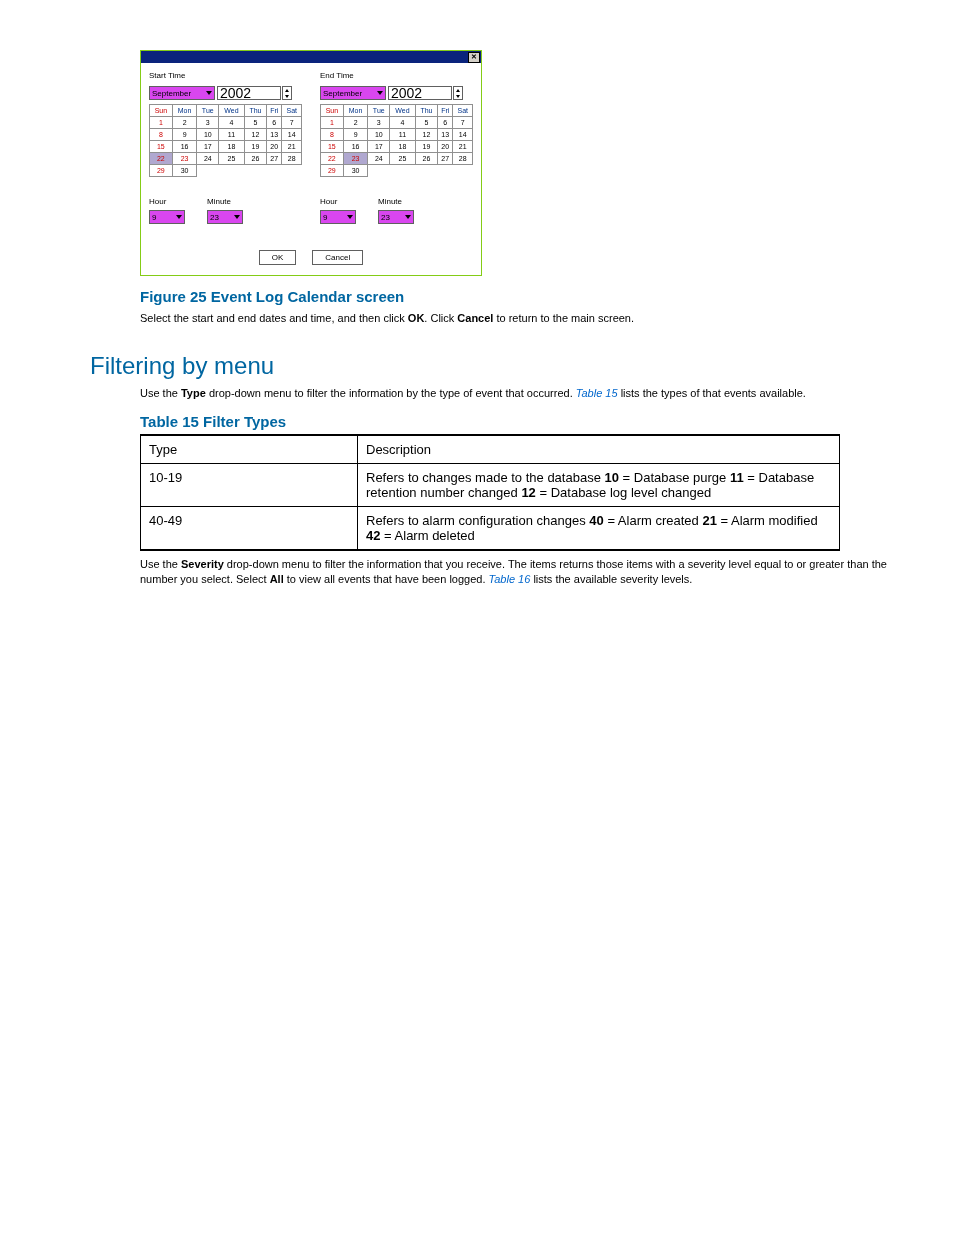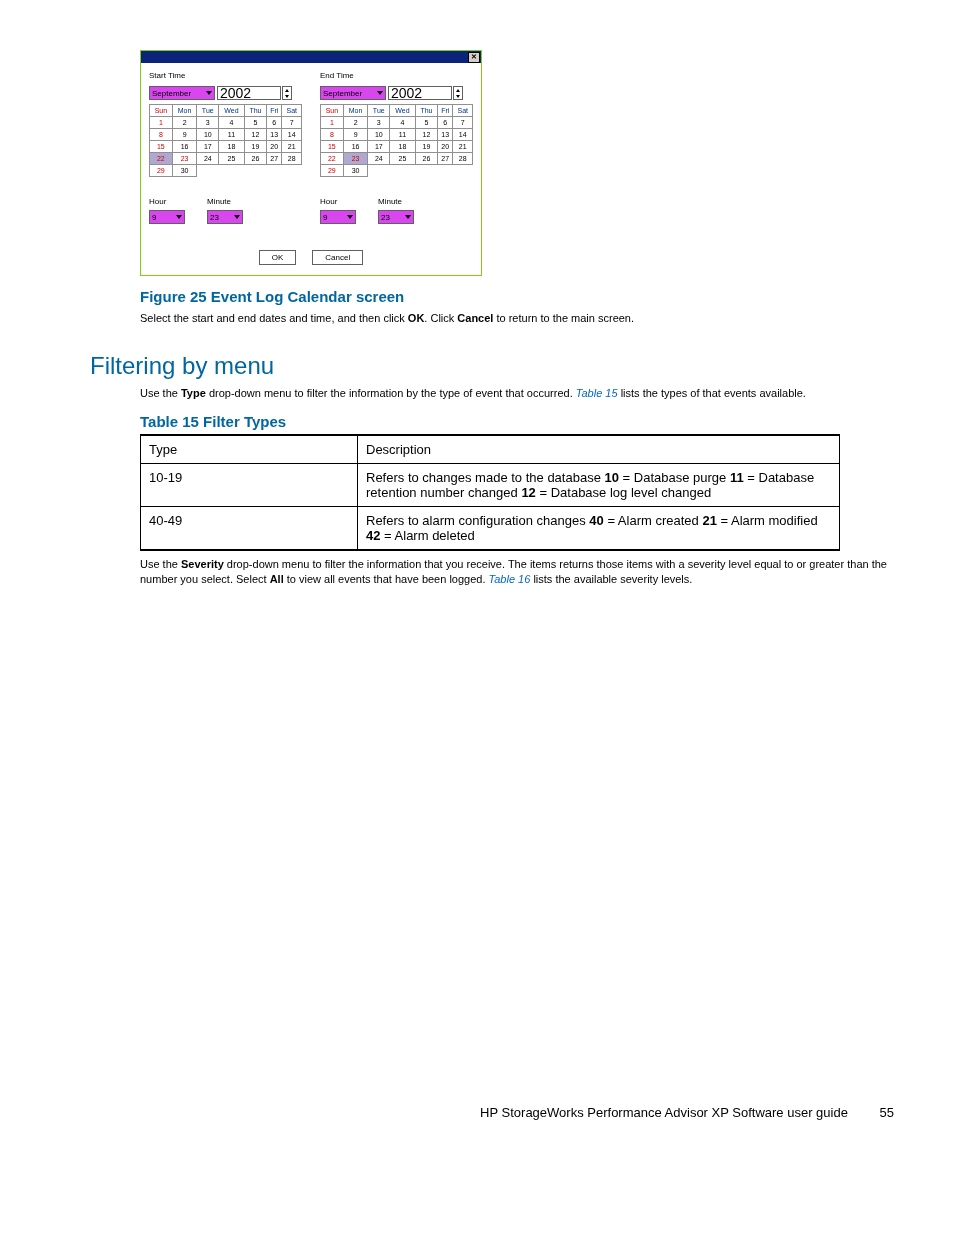--- a/index.html
+++ b/index.html
@@ -427,17 +427,13 @@
           <td>40-49</td>
           <td>Refers to alarm configuration changes <b>40</b> = Alarm created <b>21</b> = Alarm modified <b>42</b> = Alarm deleted</td>
         </tr>
       </tbody>
     </table>
 
   <p class="body-text">
     <span>Use the </span><b>Severity</b><span> drop-down menu to filter the information that you receive. The items returns those items with a severity level equal to or greater than the number you select. Select </span><b>All</b><span> to view all events that have been logged. </span><span class="xref">Table 16</span><span> lists the available severity levels.</span>
   </p>
 
-  <div class="footer">
-    <span>HP StorageWorks Performance Advisor XP Software user guide</span>
-    <span class="pn">55</span>
-  </div>
 </div>
 
 </body></html>

